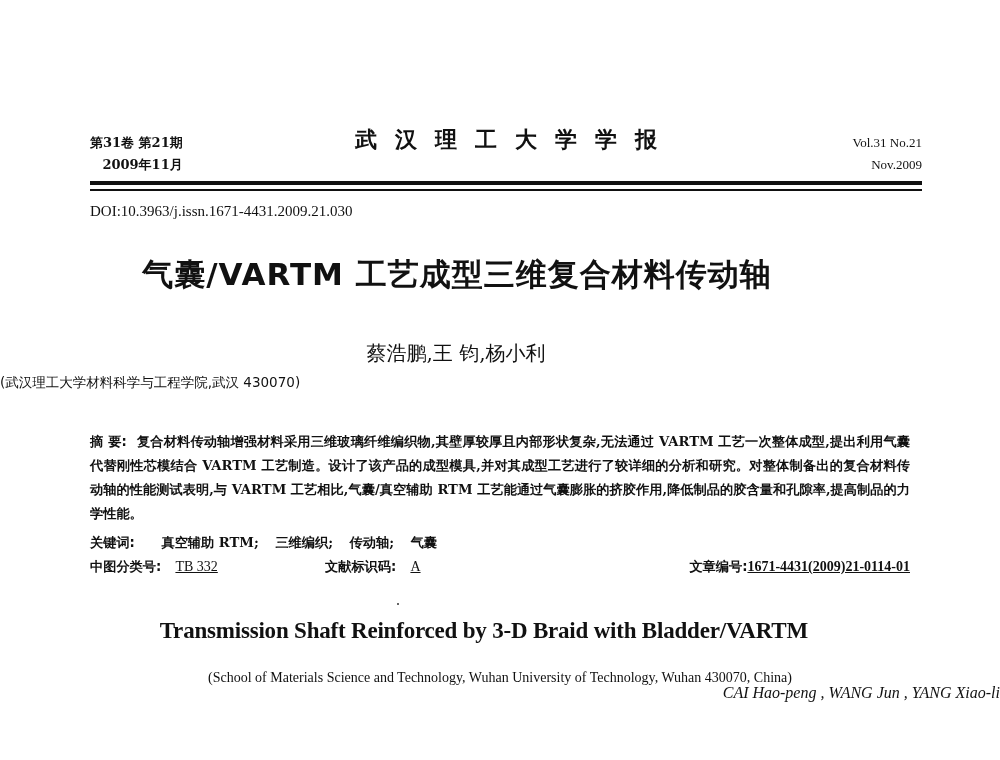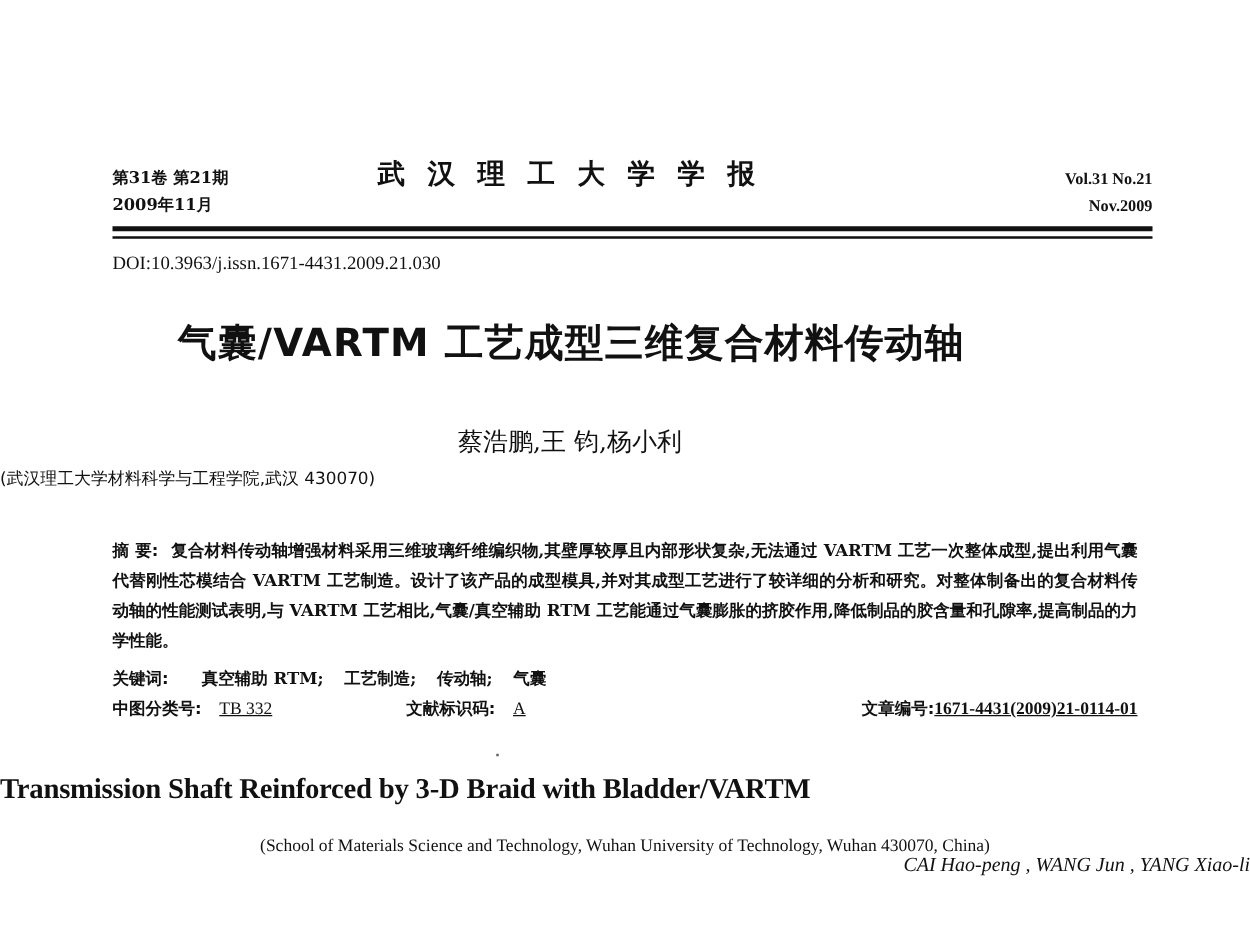--- a/index.html
+++ b/index.html
@@ -1,42 +1,42 @@
 <!DOCTYPE html>
 <html><head>
   <meta charset="utf-8">
   <style>
     html, body { margin: 0; padding: 0; background: #ffffff; }
     body {
       width: 1000px; height: 760px; position: relative; overflow: hidden;
       font-family: "DejaVu Serif", "Liberation Serif", serif; color: #111;
     }
     .abs { position: absolute; }
-    .hdr-left { left: 90px; top: 132px; font-size: 13px; line-height: 22px; font-weight: bold; }
-    .hdr-center { left: 284px; width: 420px; top: 124px; }
+    .hdr-left { left: 90px; top: 132px; font-size: 13px; line-height: 22px; font-weight: bold; text-align: right; }
+    .hdr-center { left: 296px; width: 420px; top: 124px; text-align: center; }
     .hdr-cn { font-size: 22px; font-weight: bold; letter-spacing: 18px; line-height: 30px; padding-left: 18px; }
     .hdr-en { font-family: "Liberation Serif", serif; font-size: 12.5px; font-weight: bold; line-height: 20px; letter-spacing: -0.3px; }
-    .hdr-right { right: 78px; top: 132px; text-align: right; font-family: "Liberation Serif", serif; font-size: 13px; line-height: 22px; font-weight: bold; }
+    .hdr-right { right: 78px; top: 132px; text-align: right; font-family: "Liberation Serif", serif; font-size: 13px; line-height: 22px; }
     .rule-thick { left: 90px; right: 78px; top: 181px; height: 4px; background: #111; }
     .rule-thin { left: 90px; right: 78px; top: 189px; height: 1.5px; background: #111; }
     .doi { left: 90px; top: 203px; font-family: "Liberation Serif", serif; font-size: 15px; }
     .title-cn { left: 0; width: 914px; top: 254px; text-align: center; font-family: "DejaVu Sans", sans-serif; font-size: 31px; font-weight: bold; letter-spacing: 1px; }
     .authors-cn { left: 0; width: 912px; top: 340px; text-align: center; font-size: 20px; }
     .affil-cn { left: 0; width: 969px; top: 374px; text-align: left; font-family: "DejaVu Sans", sans-serif; font-size: 13.5px; }
     .abstract { left: 90px; width: 820px; top: 430px; font-size: 13.2px; line-height: 24px; text-align: justify; font-weight: bold; }
     .label { font-family: "DejaVu Sans", sans-serif; font-weight: bold; margin-right: 10px; }
     .kw { left: 90px; top: 534px; font-size: 13.2px; font-weight: bold; }
     .kw .item { margin-left: 12px; }
     .cls { left: 90px; top: 558px; font-size: 13.2px; width: 820px; }
     .cls .val { font-family: "Liberation Serif", serif; font-weight: normal; font-size: 14px; text-decoration: underline; }
     .cls .grp2 { position: absolute; left: 235px; top: 0; }
     .cls .grp3 { position: absolute; right: 0; top: 0; font-weight: bold; }
     .cls .grp3 .val { font-weight: bold; }
     .dot { left: 397px; top: 603px; width: 2px; height: 2px; background: #666; }
-    .title-en { left: 0; width: 808px; top: 618px; text-align: left; font-family: "Liberation Serif", serif; font-size: 23px; font-weight: bold; letter-spacing: -0.2px; }
+    .title-en { left: 0; width: 808px; top: 618px; text-align: right; font-family: "Liberation Serif", serif; font-size: 23px; font-weight: bold; letter-spacing: -0.2px; }
     .authors-en { left: 0; width: 1000px; top: 684px; text-align: right; font-family: "Liberation Serif", serif; font-size: 16px; font-style: italic; }
     .affil-en { left: 0; width: 1000px; top: 670px; text-align: center; font-family: "Liberation Serif", serif; font-size: 14px; }
   </style>
 </head>
 <body>
 
 <div class="abs hdr-left">
   <div>第31卷  第21期</div>
   <div>2009年11月</div>
 </div>
@@ -60,21 +60,21 @@
 <div class="abs authors-cn">蔡浩鹏,王  钧,杨小利</div>
 <div class="abs affil-cn">(武汉理工大学材料科学与工程学院,武汉 430070)</div>
 
 <div class="abs abstract">
   <span class="label">摘  要:</span><span>复合材料传动轴增强材料采用三维玻璃纤维编织物,其壁厚较厚且内部形状复杂,无法通过 VARTM 工艺一次整体成型,提出利用气囊代替刚性芯模结合 VARTM 工艺制造。设计了该产品的成型模具,并对其成型工艺进行了较详细的分析和研究。对整体制备出的复合材料传动轴的性能测试表明,与 VARTM 工艺相比,气囊/真空辅助 RTM 工艺能通过气囊膨胀的挤胶作用,降低制品的胶含量和孔隙率,提高制品的力学性能。</span>
 </div>
 
 <div class="abs kw">
   <span class="label">关键词:</span>
   <span class="item">真空辅助 RTM;</span>
-  <span class="item">工艺制造;</span>
+  <span class="item">三维编织;</span>
   <span class="item">传动轴;</span>
   <span class="item">气囊</span>
 </div>
 
 <div class="abs cls">
   <span>
     <span class="label">中图分类号:</span>
     <span class="val">TB 332</span>
   </span>
   <span class="grp2">

